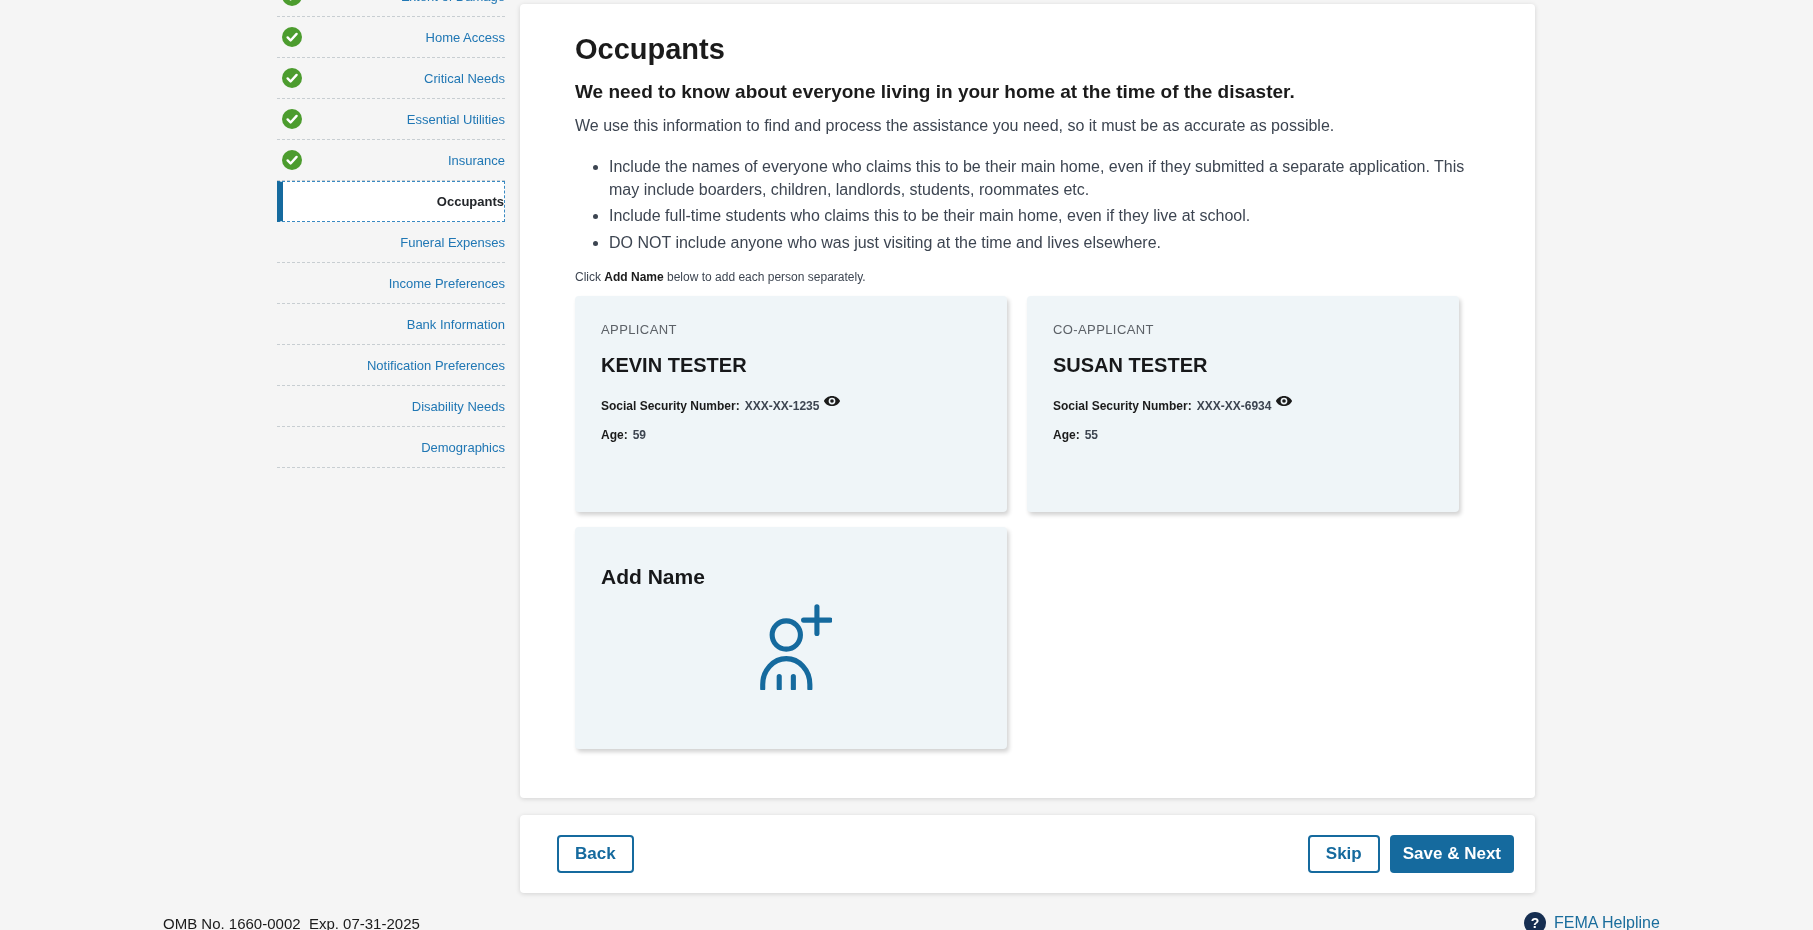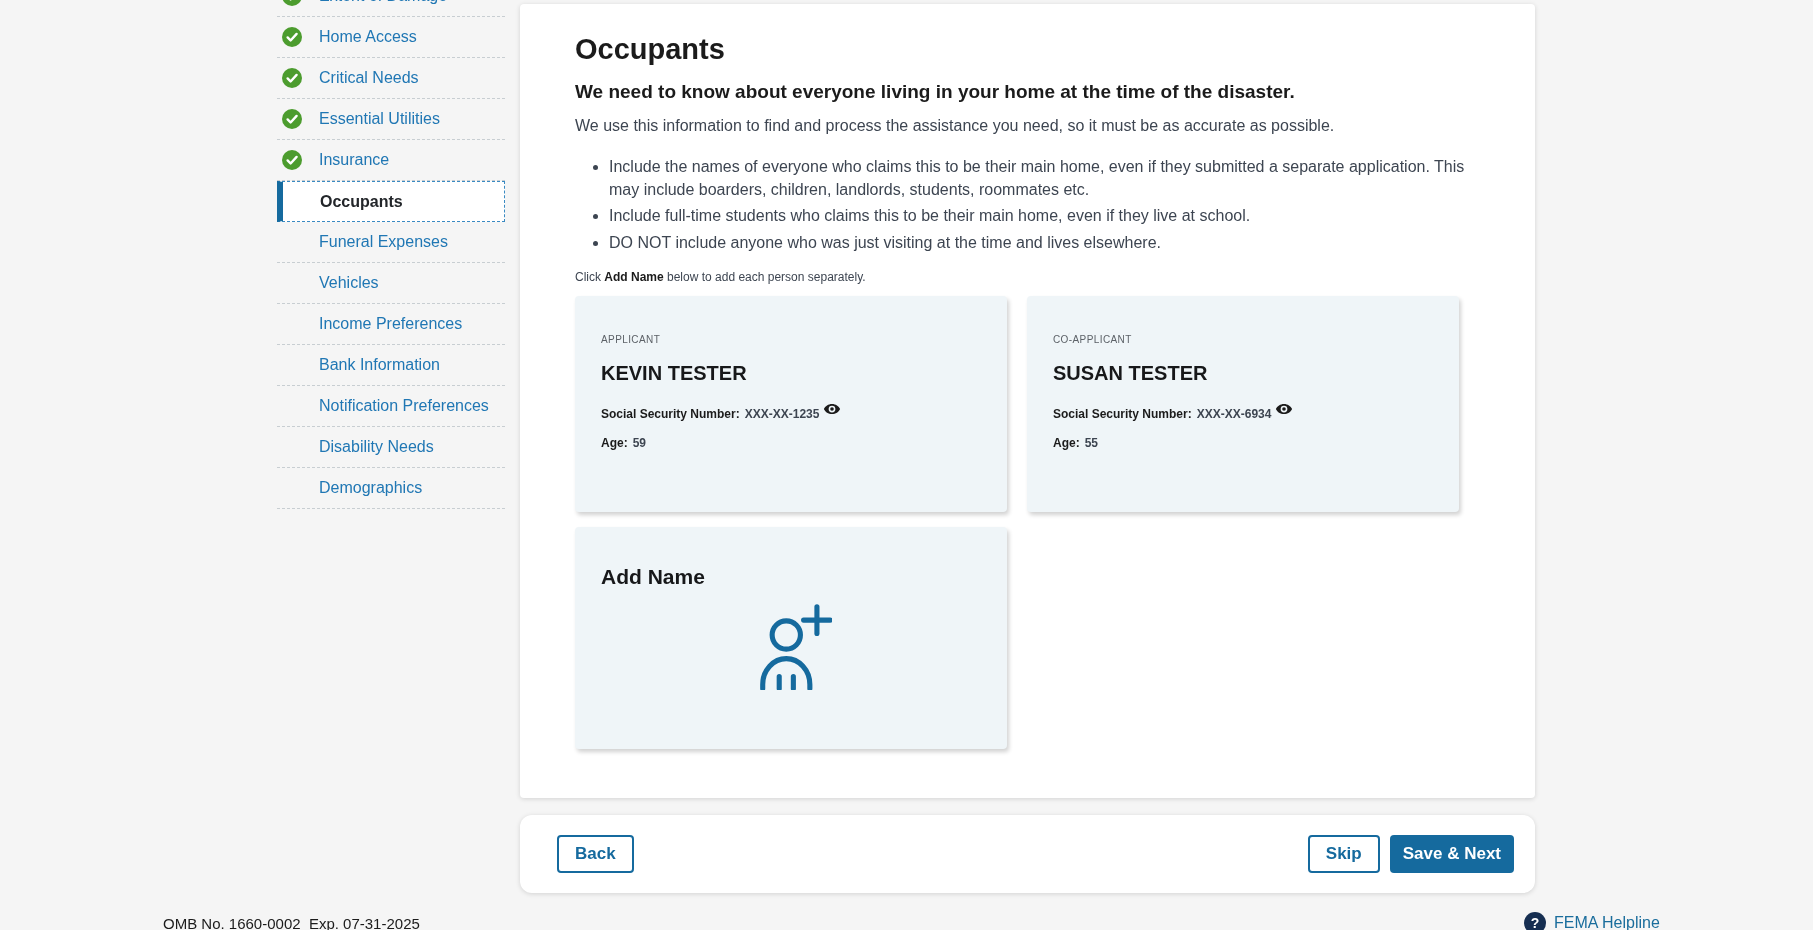--- a/index.html
+++ b/index.html
@@ -11,22 +11,23 @@
   }
   
   .sidebar{
     position:absolute;left:277px;top:-24px;width:228px;
     list-style:none;margin:0;padding:0;
   }
   .nav-item{
     height:41px;display:flex;align-items:center;
     border-bottom:1px dashed #c8ced2;
     padding-left:42px;position:relative;
-    font-size:16px;color:#2077b4;cursor:pointer;
+    font-size:13px;color:#2077b4;cursor:pointer;
     box-sizing:border-box;
+    justify-content:flex-end;
   }
   .nav-item .check{
     position:absolute;left:5px;top:50%;margin-top:-10px;width:20px;height:20px;
   }
   .nav-item.active{
     background:#ffffff;
     border:1px dashed #3a8ac2;
     border-left:6px solid #156a9e;
     padding-left:37px;
     color:#23262a;font-weight:700;
@@ -45,37 +46,37 @@
   .bullets li{margin-bottom:3px;}
   .instruction{margin:16px 0 0 0;font-size:12px;color:#3d4551;}
   .instruction b{color:#1b1b1b;}
   .cards-row{display:flex;gap:20px;margin-top:12px;}
   .occ-card{
     width:432px;height:216px;box-sizing:border-box;
     background:#eff5f8;border-radius:4px;
     box-shadow:2px 3px 4px rgba(0,0,0,.18);
     padding:26px;
   }
-  .role-label{font-size:10px;color:#5c6167;letter-spacing:.4px;margin-top:12px;}
+  .role-label{font-size:13px;color:#5c6167;letter-spacing:.4px;}
   .occ-name{font-size:20px;font-weight:700;color:#17181a;margin-top:17px;}
   .occ-line{font-size:12px;color:#3d4551;margin-top:15px;display:flex;align-items:flex-end;font-weight:bold;}
   .occ-line b{color:#1b1b1b;margin-right:5px;}
   .eye{margin-left:4px;display:inline-block;vertical-align:middle;}
   .add-card{
     width:432px;height:222px;box-sizing:border-box;
     background:#eff5f8;border-radius:4px;
     box-shadow:2px 3px 4px rgba(0,0,0,.18);
     padding:38px 26px 0;margin-top:15px;cursor:pointer;
   }
   .add-label{font-size:21px;font-weight:700;color:#17181a;}
   .add-icon-wrap{text-align:center;margin-top:13px;}
   
   .footer-bar{
     position:absolute;left:520px;top:815px;width:1015px;height:78px;
-    background:#fff;border-radius:12px;
+    background:#fff;border-radius:4px;
     box-shadow:0 1px 5px rgba(0,0,0,.14);
     display:flex;align-items:center;
     padding:0 21px 0 37px;box-sizing:border-box;
   }
   .btn{
     font-family:"Liberation Sans",sans-serif;
     font-size:17px;font-weight:700;border-radius:4px;cursor:pointer;
   }
   .btn-outline{
     background:#fff;color:#156a9e;border:2px solid #156a9e;
@@ -146,23 +147,20 @@
           <path d="M5.6 10.4l3 3.1 6-6.6" stroke="#fff" stroke-width="2.4" fill="none" stroke-linecap="round" stroke-linejoin="round"></path>
         </svg>
     </span>
     <span>Insurance</span>
   </li>
   <li class="nav-item active">
     <span>Occupants</span>
   </li>
   <li class="nav-item">
     <span>Funeral Expenses</span>
-  </li>
-  <li class="nav-item">
-    <span>Vehicles</span>
   </li>
   <li class="nav-item">
     <span>Income Preferences</span>
   </li>
   <li class="nav-item">
     <span>Bank Information</span>
   </li>
   <li class="nav-item">
     <span>Notification Preferences</span>
   </li>

